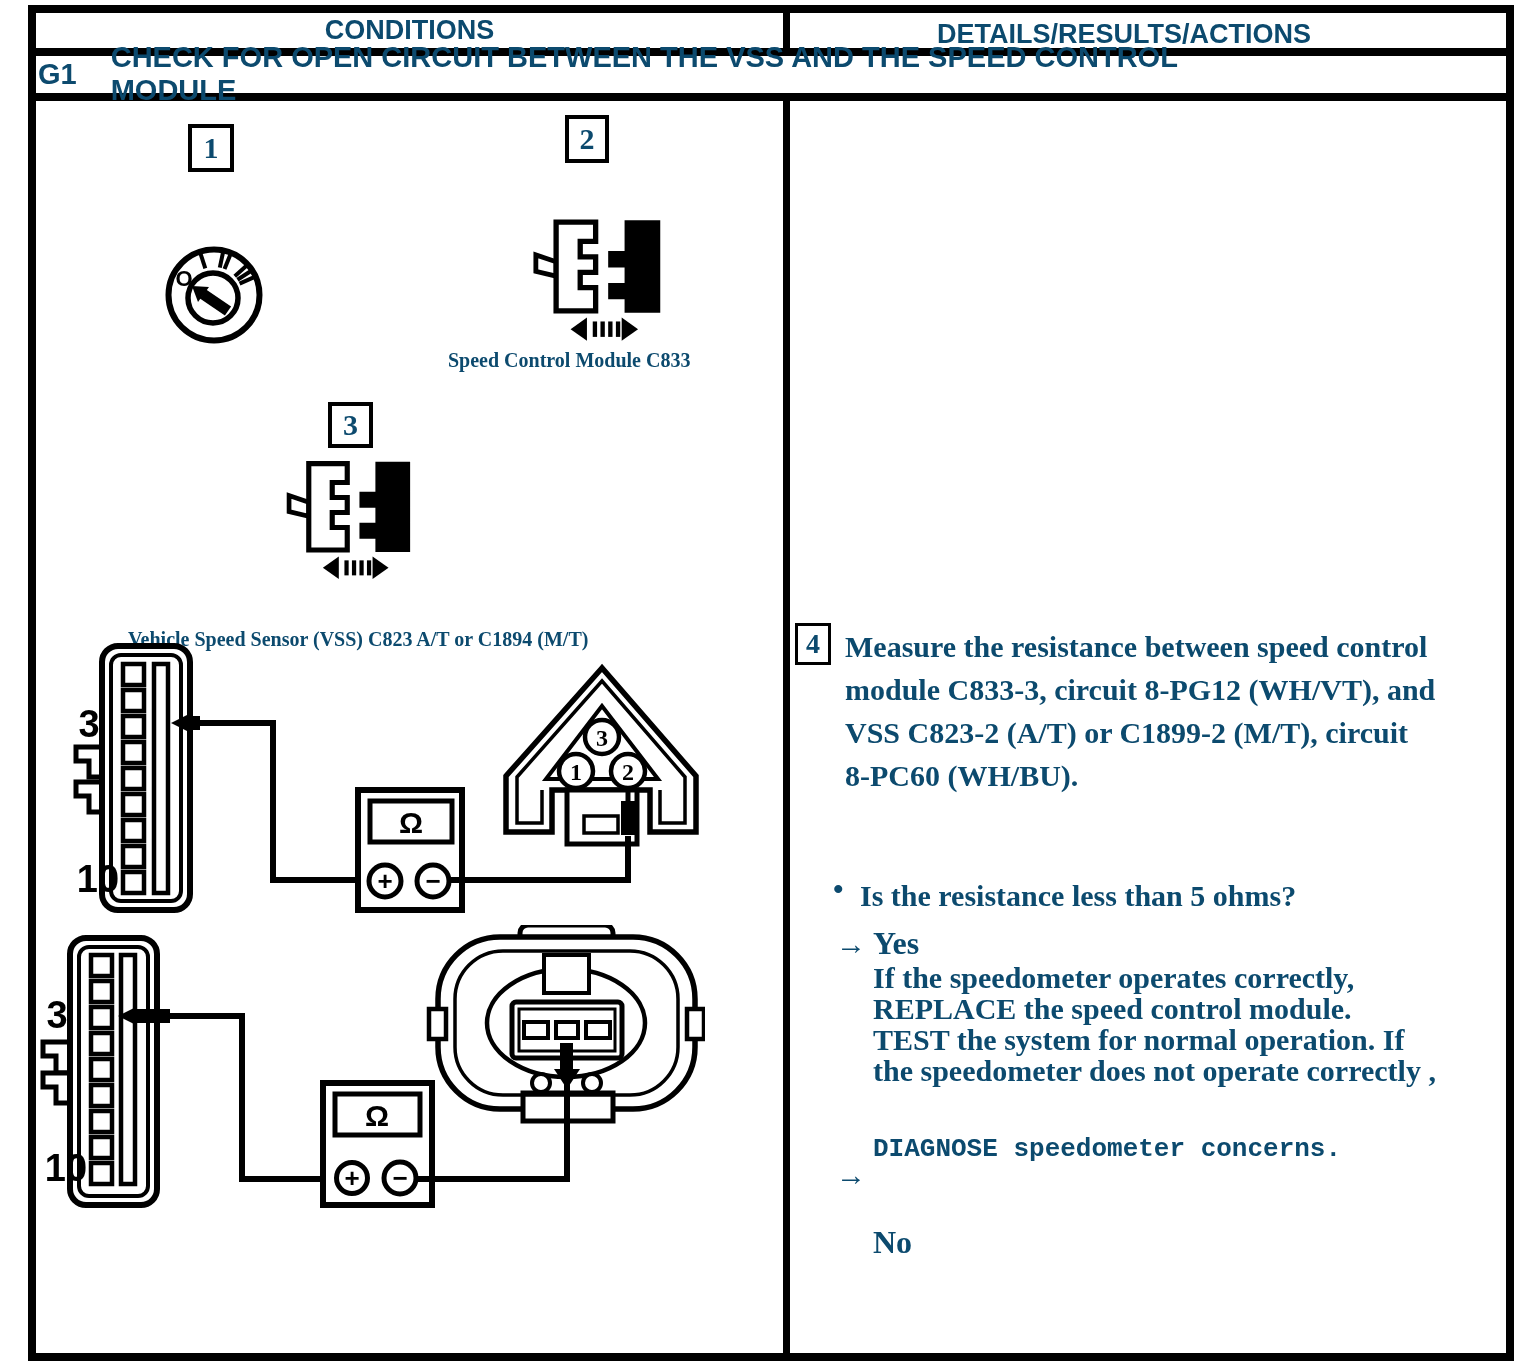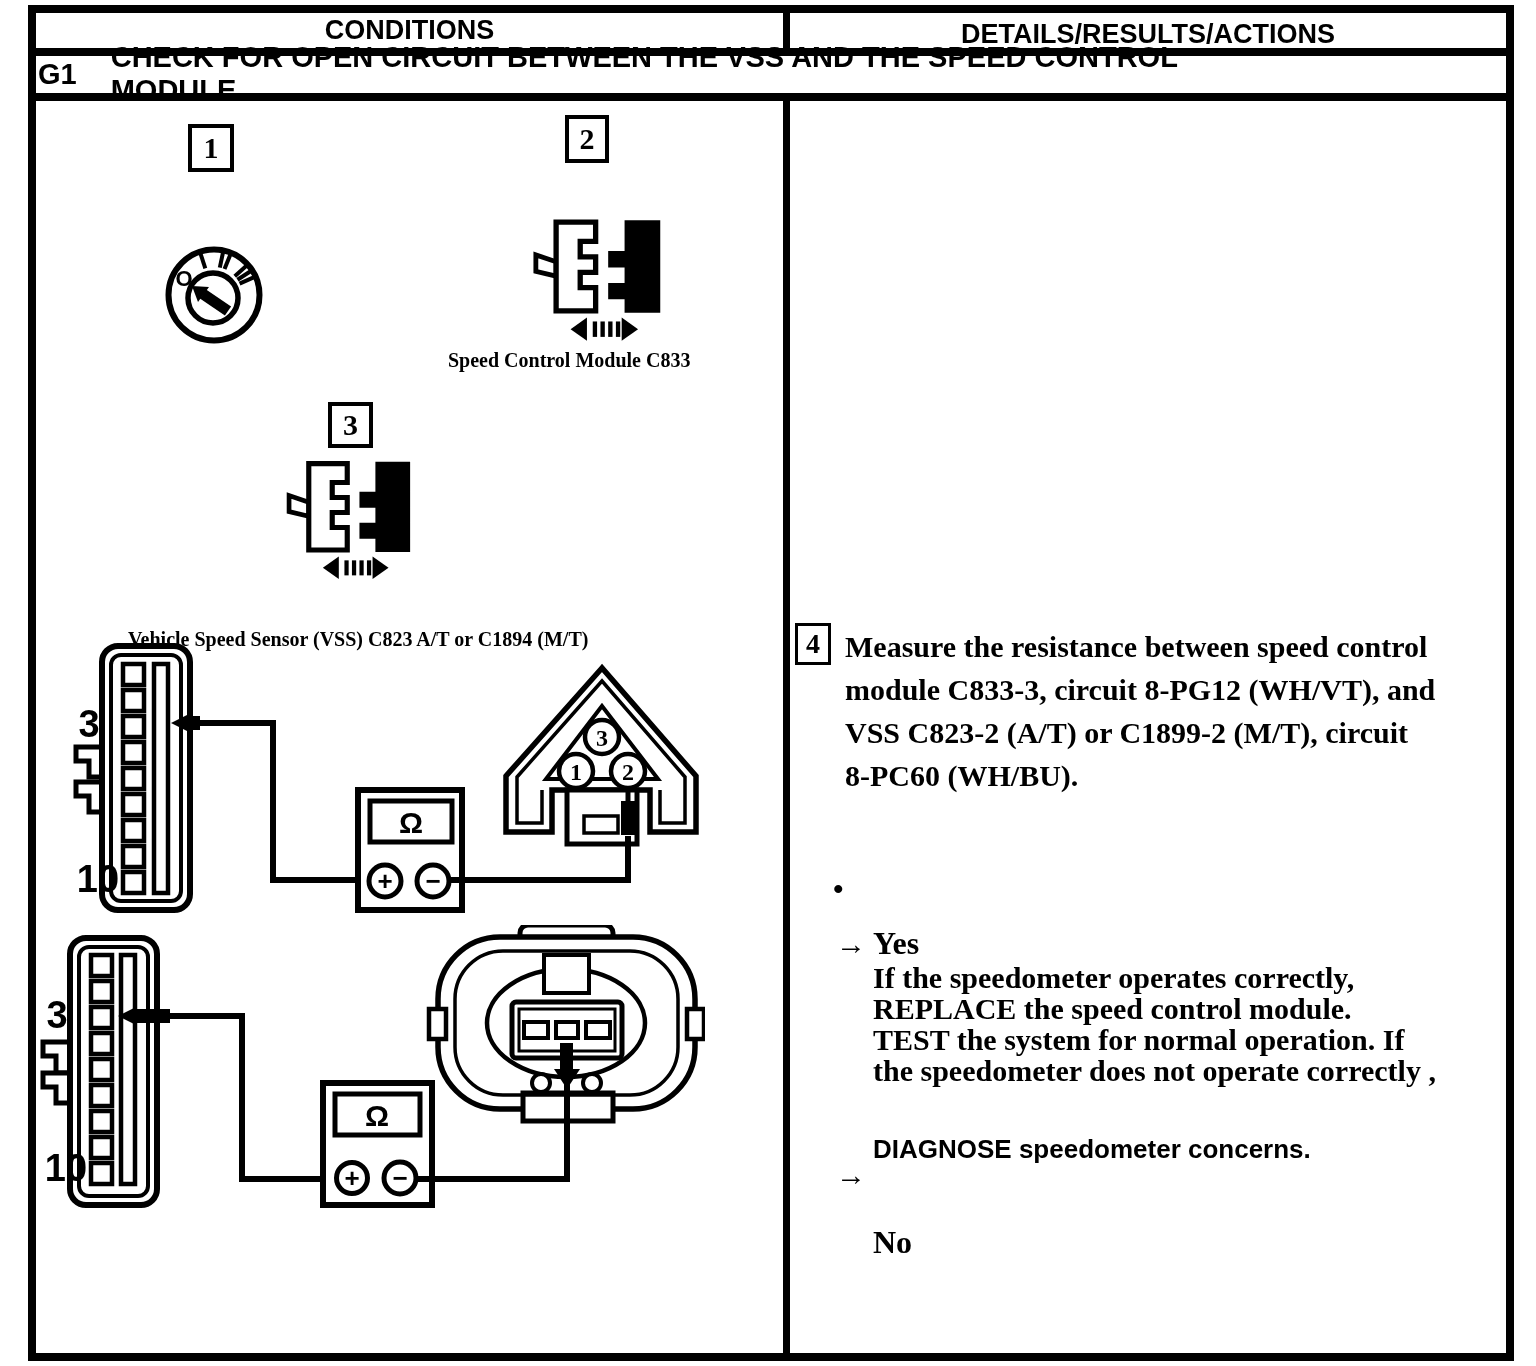--- a/index.html
+++ b/index.html
@@ -1,21 +1,21 @@
 <!DOCTYPE html>
 <html><head>
 <meta charset="utf-8">
 <style>
   html,body{margin:0;padding:0;background:#888;}
   .page{
     position:relative;
     width:1536px;height:1366px;
     background:#ffffff;
     font-family:"Liberation Serif", serif;
-    color:#000000;
+    color:#0c4a6e;
     overflow:hidden;
   }
   .b{position:absolute;background:#000;}
   .hdrcell{
     position:absolute;display:flex;align-items:center;justify-content:center;
     font-family:"Liberation Sans", sans-serif;font-weight:bold;font-size:27px;
     letter-spacing:0px;
   }
   .g1row{
     position:absolute;left:36px;top:55px;width:1272px;height:38px;
@@ -31,21 +31,21 @@
   .caplabel{
     position:absolute;font-family:"Liberation Serif", serif;
     font-weight:bold;font-size:20px;white-space:nowrap;
   }
   .bodytext{
     position:absolute;font-size:30px;line-height:43px;white-space:pre-line;font-weight:bold;
   }
   .arrow{position:absolute;font-size:30px;}
   .anslabel{position:absolute;font-weight:bold;font-size:32px;}
   .boldnote{
-    position:absolute;font-family:Liberation Sans, sans-serif;
+    position:absolute;font-family:Liberation Mono, monospace;
     font-weight:bold;font-size:26px;white-space:nowrap;
   }
   .bullet{position:absolute;font-size:30px;font-weight:bold;}
   svg{position:absolute;}
   svg text{font-family:"Liberation Sans", sans-serif;}
   .sertext{font-family:"Liberation Serif", serif !important;}
 </style>
 </head>
 <body>
 
@@ -56,21 +56,21 @@
   <div class="b" style="left:28px;top:5px;width:8px;height:1356px;"></div>
   <div class="b" style="left:1506px;top:5px;width:8px;height:1356px;"></div>
   <div class="b" style="left:28px;top:48px;width:1486px;height:8px;"></div>
   <div class="b" style="left:28px;top:93px;width:1486px;height:8px;"></div>
   <div class="b" style="left:783px;top:13px;width:7px;height:35px;"></div>
   <div class="b" style="left:783px;top:101px;width:7px;height:1252px;"></div>
 
   <div class="hdrcell" style="left:36px;top:13px;width:747px;height:35px;">
     <span>CONDITIONS</span>
   </div>
-  <div class="hdrcell" style="left:790px;top:13px;width:716px;height:43px;text-align:center;">
+  <div class="hdrcell" style="left:766px;top:13px;width:716px;height:43px;text-align:center;">
     <span>DETAILS/RESULTS/ACTIONS</span>
   </div>
 
   <div class="g1row">
     <span class="tid">G1</span>
     <span>CHECK FOR OPEN CIRCUIT BETWEEN THE VSS AND THE SPEED CONTROL MODULE</span>
   </div>
 
   <div class="numbox" style="left:188px;top:124px;width:38px;height:40px;">
     <span>1</span>
@@ -241,20 +241,21 @@
   <div class="numbox" style="left:795px;top:623px;width:30px;height:36px;border-width:3px;font-size:28px;">
     <span>4</span>
   </div>
 
   <div class="bodytext" style="left:845px;top:625px;width:640px;">Measure the resistance between speed control
 module C833-3, circuit 8-PG12 (WH/VT), and
 VSS C823-2 (A/T) or C1899-2 (M/T), circuit
 8-PC60 (WH/BU).</div>
 
   <div class="bullet" style="left:833px;top:872px;">•</div>
+  <div class="bodytext" style="left:860px;top:874px;width:600px;">Is the resistance less than 5 ohms?</div>
 
   <div class="arrow" style="left:836px;top:927px;">→</div>
   <div class="anslabel" style="left:873px;top:925px;">Yes</div>
   <div class="bodytext" style="left:873px;top:962px;width:600px;line-height:31px;">If the speedometer operates correctly,
 REPLACE the speed control module.
 TEST the system for normal operation. If
 the speedometer does not operate correctly ,</div>
   <div class="boldnote" style="left:873px;top:1134px;">DIAGNOSE speedometer concerns.</div>
 
   <div class="arrow" style="left:836px;top:1158px;">→</div>

